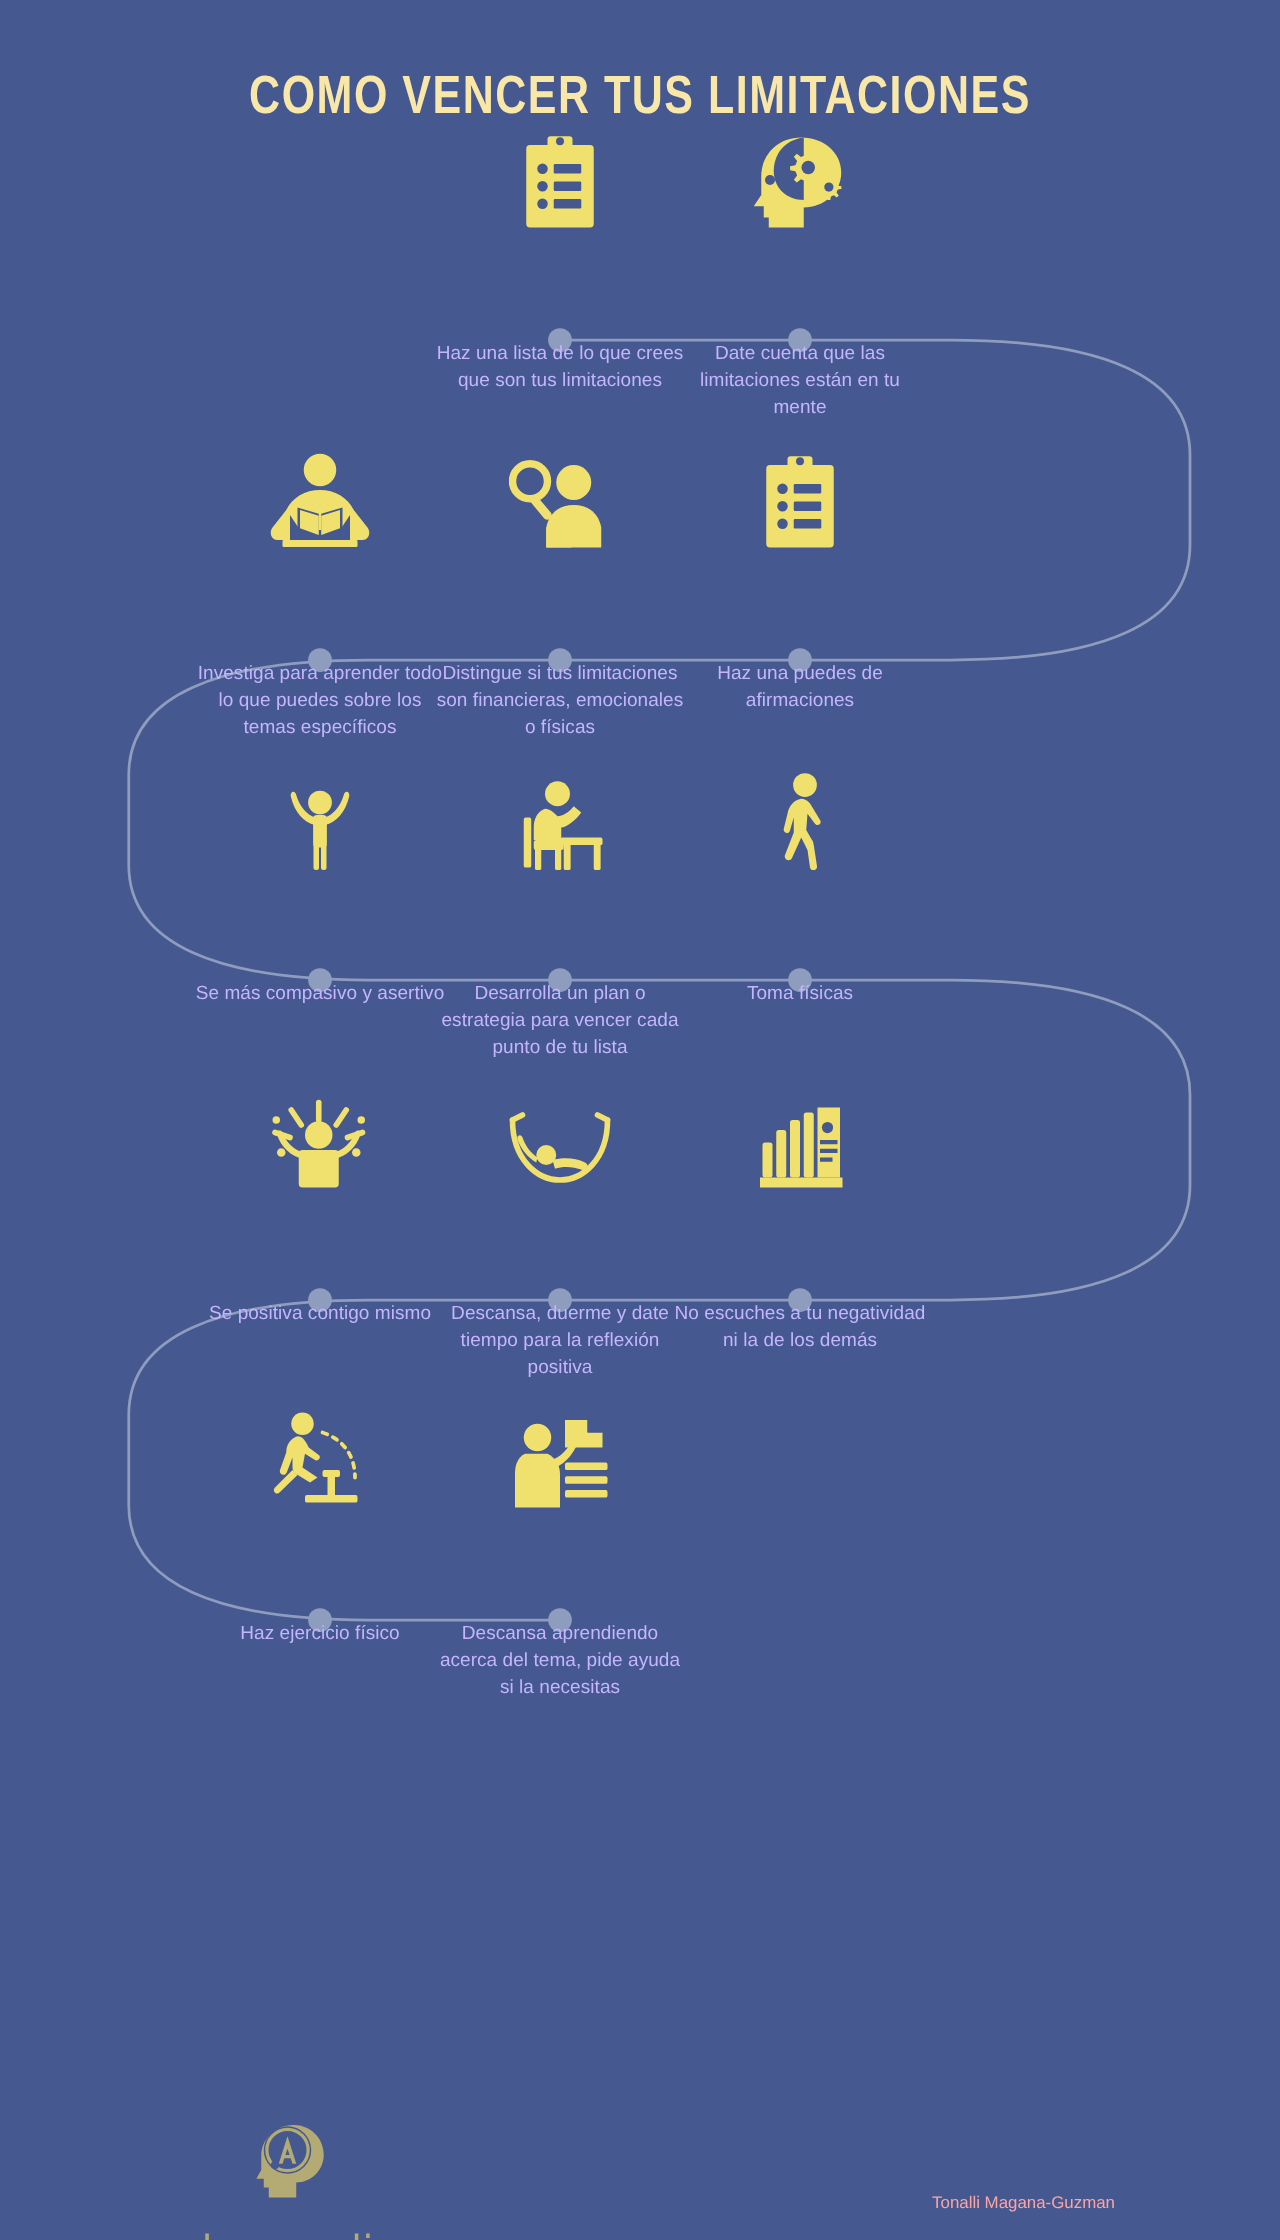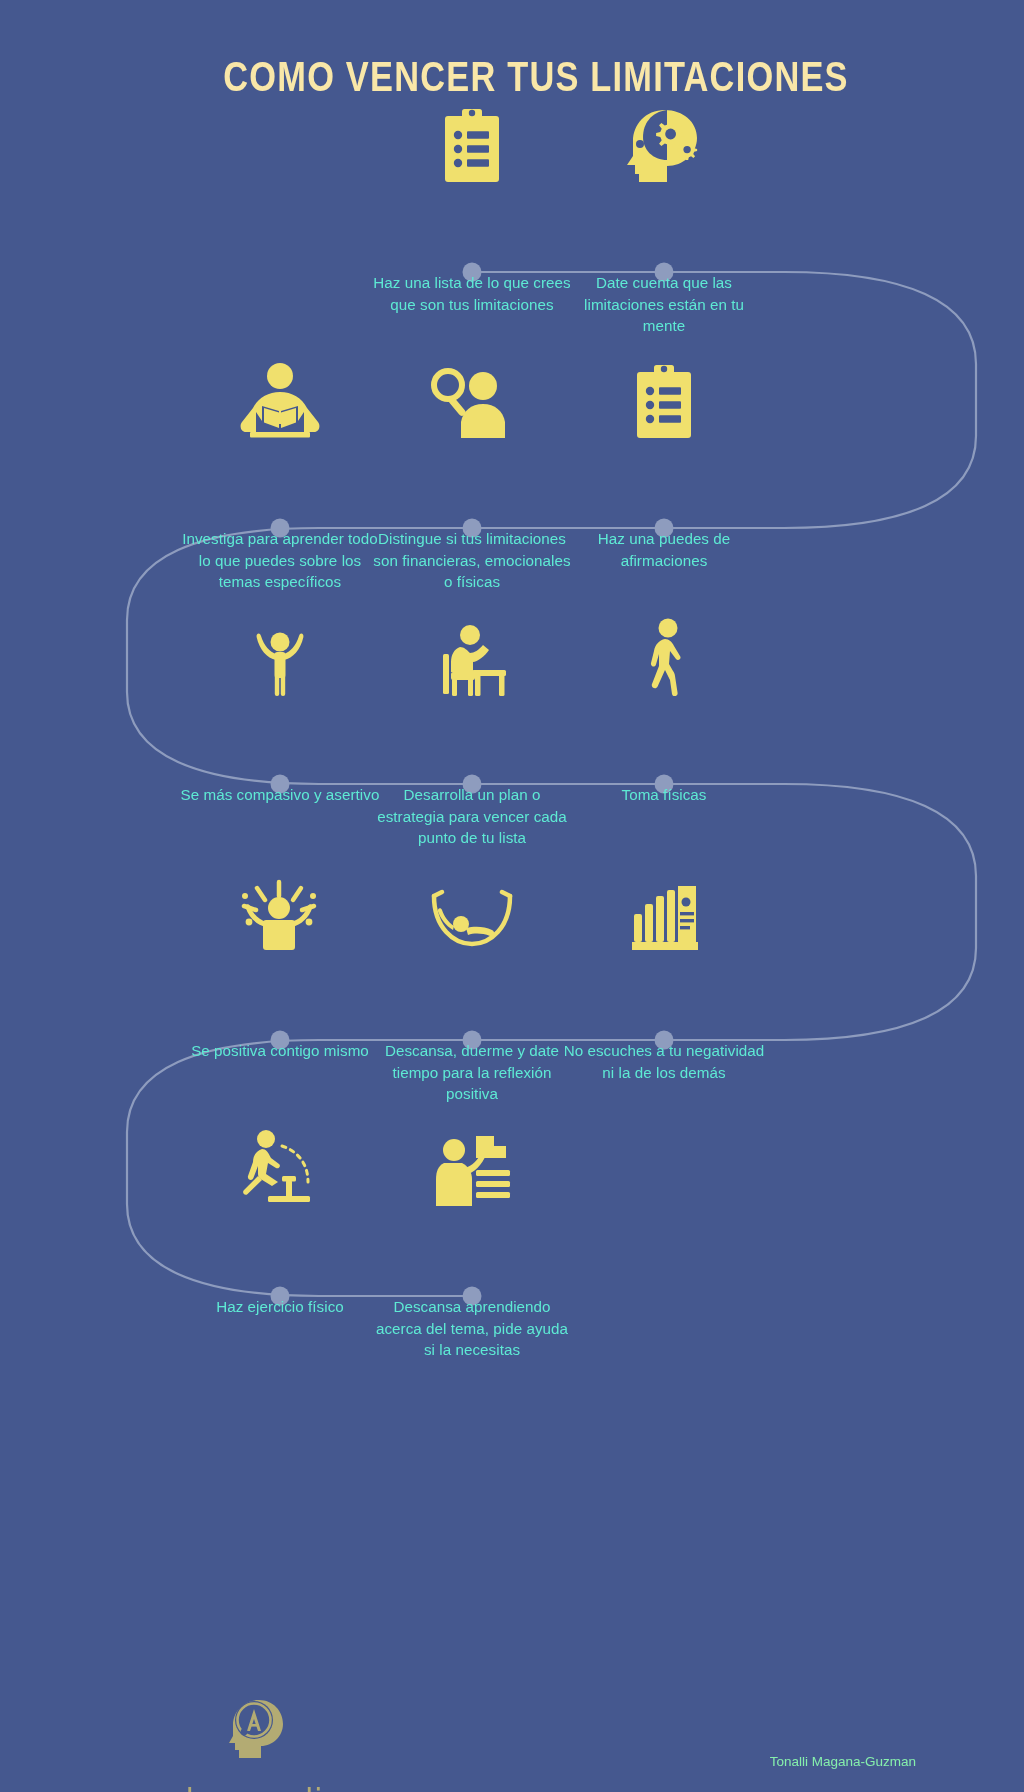--- a/index.html
+++ b/index.html
@@ -3,21 +3,21 @@
 <meta charset="utf-8">
 <style>
   html,body{margin:0;padding:0;}
   body{
     width:1024px;height:1792px;
     background:#45588f;
     font-family:"Liberation Sans", sans-serif;
     overflow:hidden;
     position:relative;
   }
-  #canvas{position:relative;width:952px;height:1792px;margin-left:24px;}
+  #canvas{position:relative;width:952px;height:1792px;}
 
   
   .title{
     position:absolute;top:52px;left:0;width:1024px;
     text-align:center;
     color:#f9e7a8;
     font-family:"Liberation Sans Narrow","Liberation Sans",sans-serif;
     font-weight:bold;
     font-size:43px;
     letter-spacing:1.5px;
@@ -42,40 +42,40 @@
     position:absolute;
     left:0;width:192px;
     display:flex;align-items:flex-end;justify-content:center;
     height:92px;
     bottom:44px;
   }
   .node .icon svg{display:block;}
   .node .label{
     position:absolute;
     top:44px;left:-6px;width:204px;
-    color:#5eead4;
+    color:#c4b5fd;
     font-size:15.2px;
     line-height:21.5px;
     letter-spacing:0.05px;
   }
 
   
   .footer-logo{
     position:absolute;left:100px;top:1698px;
     display:flex;align-items:center;gap:17px;flex-direction:column;
   }
   .footer-logo .word{
     color:#b3ab73;
     font-size:31px;
     letter-spacing:0.5px;
     font-family:"DejaVu Sans",sans-serif;
   }
   .credit{
     position:absolute;right:60px;top:1754px;
-    color:#86efac;
+    color:#fca5a5;
     font-size:13.5px;
   }
 </style>
 </head>
 <body>
 
 <div id="canvas">
 
   <div class="title">COMO VENCER TUS LIMITACIONES</div>
 

